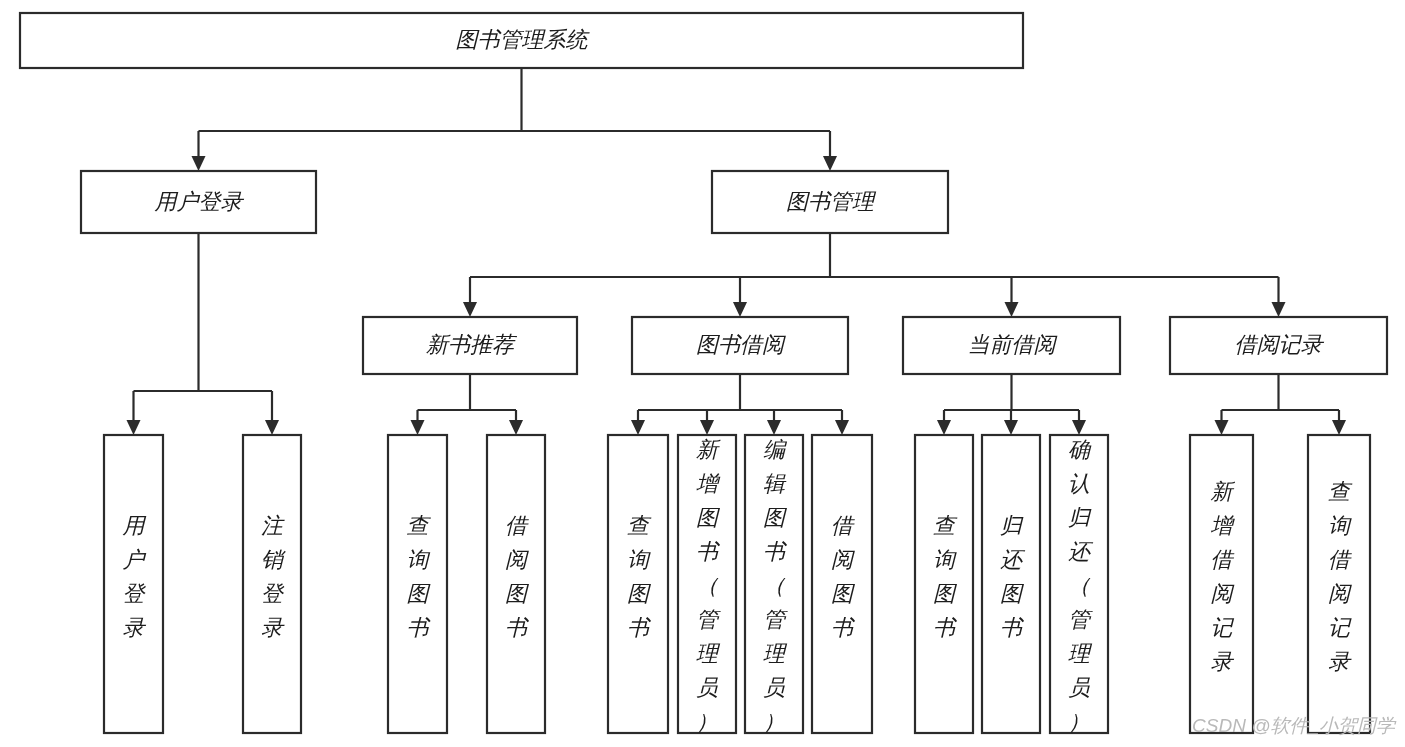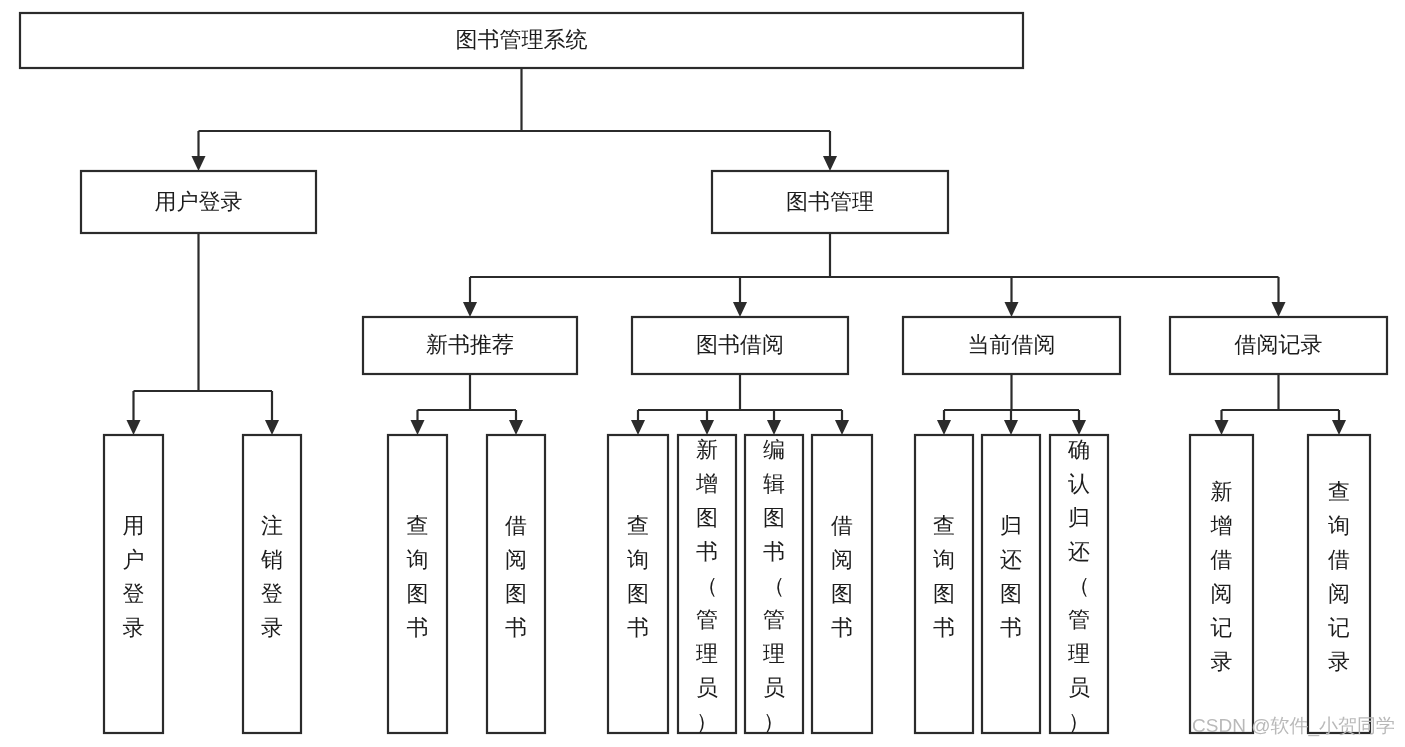--- a/index.html
+++ b/index.html
@@ -13,20 +13,21 @@
     overflow: hidden;
     font-family: "Liberation Sans", "DejaVu Sans", sans-serif;
     position: relative;
   }
   #diagram-root {
     position: absolute;
     left: 0;
     top: 0;
     width: 1306px;
     height: 747px;
+    font-style: italic;
   }
   svg.flow {
     display: block;
     width: 1405px;
     height: 747px;
   }
   .node-rect {
     fill: #ffffff;
     stroke: #2b2b2b;
     stroke-width: 2.2;

